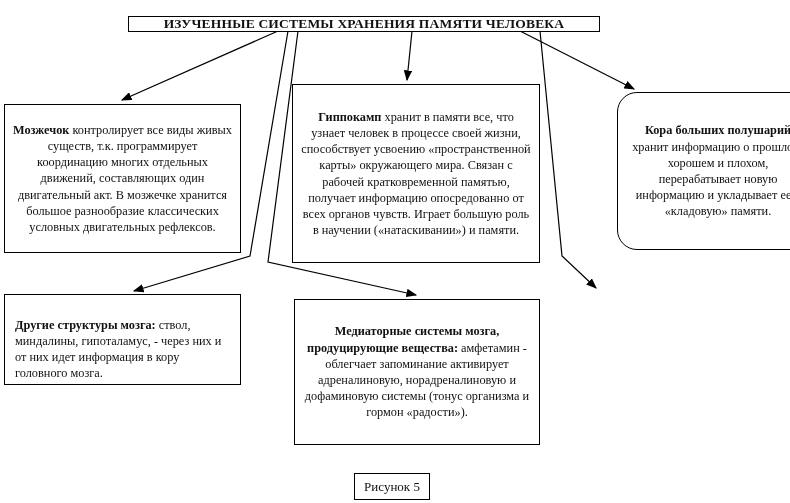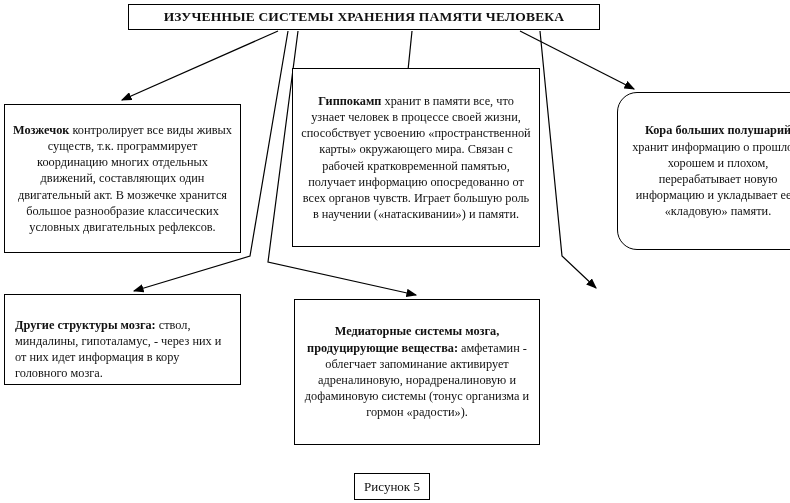--- a/index.html
+++ b/index.html
@@ -31,30 +31,30 @@
   }
   .box p {
     font-size: 12.3px;
     line-height: 1.32;
     text-align: center;
     padding: 4px 7px;
     width: 100%;
   }
   .box p b { font-weight: bold; }
   #title-box {
-    left: 128px; top: 4px; width: 472px; height: 26px;
+    left: 128px; top: 16px; width: 472px; height: 16px;
   }
   #title-box p {
     font-size: 13.5px;
     font-weight: bold;
     letter-spacing: 0.2px;
     padding: 2px 4px;
   }
   #box-cerebellum   { left: 4px;   top: 104px; width: 237px; height: 149px; }
-  #box-hippocampus  { left: 292px; top: 68px;  width: 248px; height: 179px; }
+  #box-hippocampus  { left: 292px; top: 84px;  width: 248px; height: 179px; }
   #box-cortex       { left: 617px; top: 92px;  width: 202px; height: 158px; border-radius: 20px; }
   #box-cortex p     { padding: 4px 10px; }
   #box-other        { left: 4px;   top: 294px; width: 237px; height: 91px; }
   #box-other p      { text-align: left; padding: 4px 10px; margin-top: 19px; }
   #box-mediator     { left: 294px; top: 299px; width: 246px; height: 146px; }
   #box-mediator p   { padding: 4px 9px; }
   #box-protein      { left: 584px; top: 291px; width: 202px; height: 94px; }
   #box-protein p    { padding: 4px 10px; }
   #caption-box      { left: 354px; top: 473px; width: 76px; height: 27px; }
   #caption-box p    { font-size: 13px; padding: 2px; }

